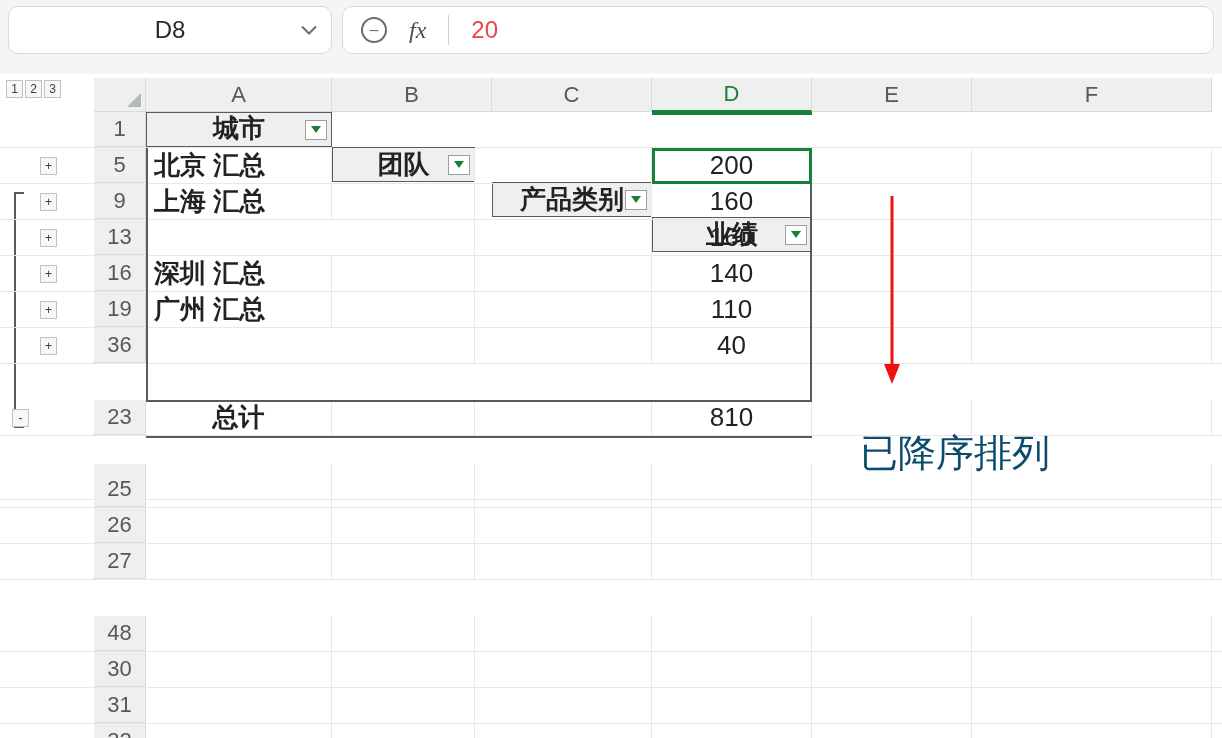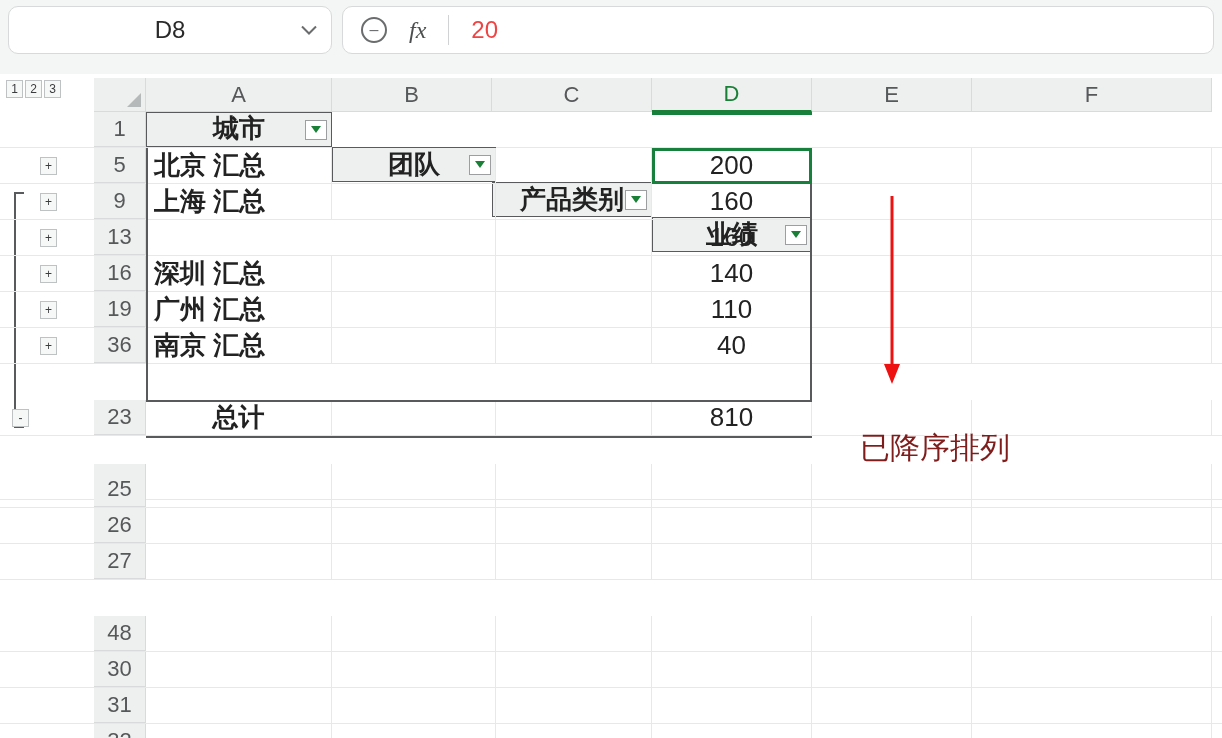--- a/index.html
+++ b/index.html
@@ -141,21 +141,21 @@
   }
 
   .cell {
     position:absolute; height:100%;
     display:flex; align-items:center;
     padding: 0 8px;
     border-right:1px solid #e6e8e9;
     font-size: 26px;
   }
   .cA{left:146px;width:186px;font-weight:700;justify-content:flex-start;align-items:flex-end;}
-  .cB{left:332px;width:164px;}
+  .cB{left:332px;width:143px;}
   .cC{left:492px;width:160px;}
   .cD{left:652px;width:160px;justify-content:center;}
   .cE{left:812px;width:160px;}
   .cF{left:972px;width:240px;}
 
   
   .hdr-cell {
     background:#eef0f0;
     font-weight:700;
     border:1px solid #595a5b;
@@ -214,21 +214,21 @@
   .red-arrow {
     position:absolute;
     left:882px; top:84px;
     pointer-events:none;
   }
   .red-arrow line{stroke:#e11;stroke-width:3;}
   .red-arrow polygon{fill:#e11;}
   .red-text {
     position:absolute;
     left:860px; top:316px;
-    color:#7f1d1d; font-size:30px;
+    color:#0c4a6e; font-size:38px;
     pointer-events:none;
   }
 
   
   .outline-bracket {
     position:absolute;
     left:14px; top:80px;
     width:10px; height:236px;
     border-left:2px solid #595a5b;
     border-top:2px solid #595a5b;
@@ -373,21 +373,20 @@
     <div class="cell cA">广州 汇总</div>
     <div class="cell cB"></div>
     <div class="cell cC"></div>
     <div class="cell cD">110</div>
     <div class="cell cE"></div>
     <div class="cell cF"></div>
         </div>
         <div class="row" style="top: 216px;">
     <span class="outline-plus">+</span>
     <div class="row-head">36</div>
-    <div class="cell cA">南京 汇总</div>
     <div class="cell cB"></div>
     <div class="cell cC"></div>
     <div class="cell cD">40</div>
     <div class="cell cE"></div>
     <div class="cell cF"></div>
         </div>
       </div>
 
     <div class="row total-row" style="top:288px">
       <span class="outline-minus" style="left:12px">-</span>

